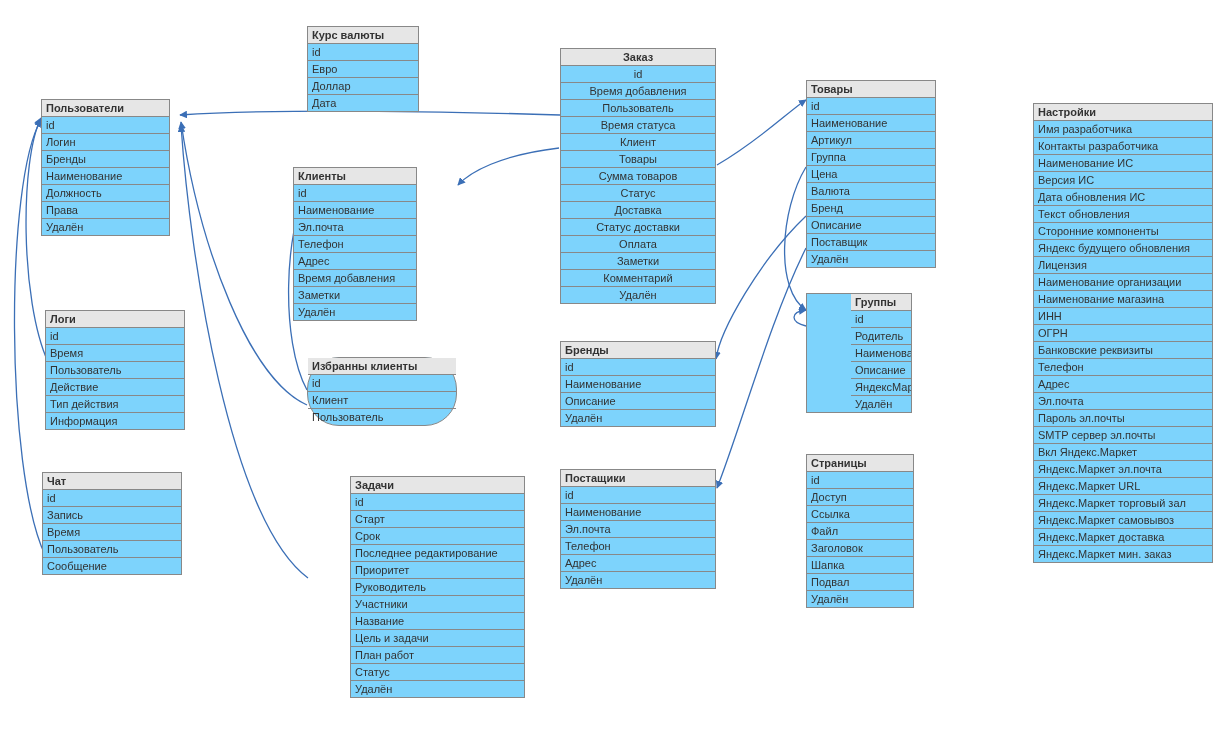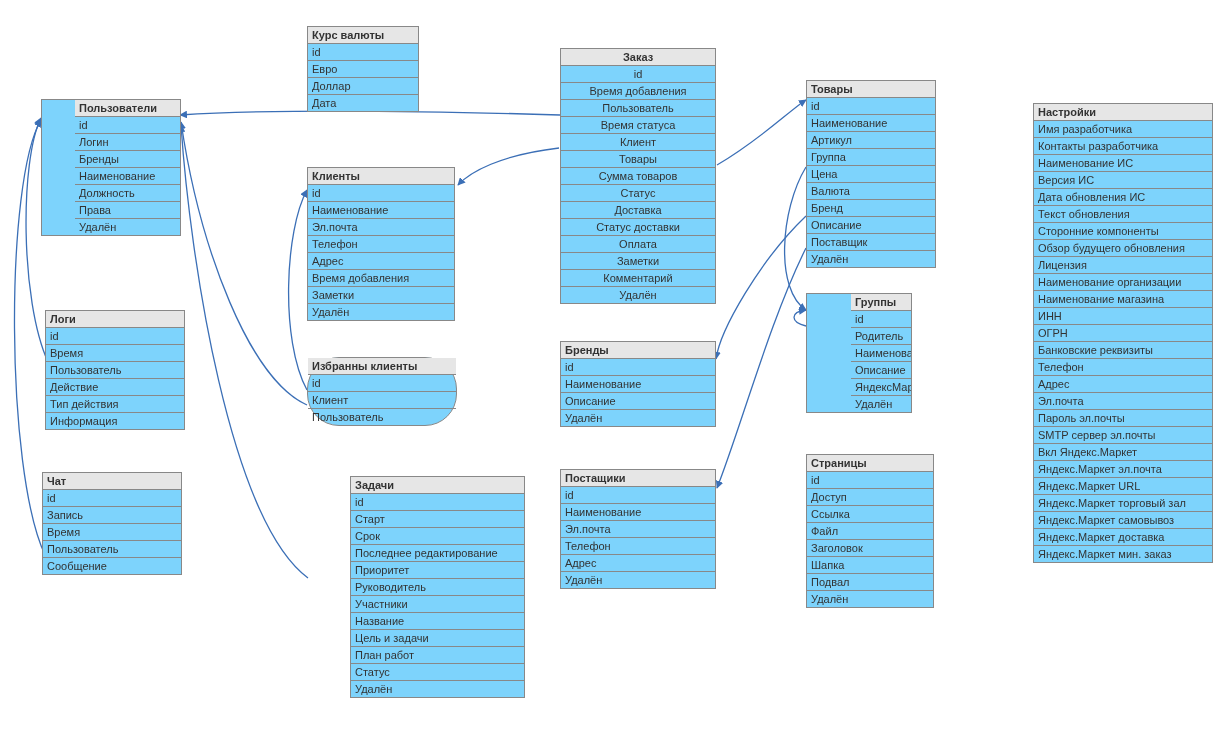--- a/index.html
+++ b/index.html
@@ -81,38 +81,38 @@
 
   <path d="M 806 216 C 760 260, 720 330, 716 359" stroke="#3b6fb6" stroke-width="1.3" fill="none" marker-end="url(#arrow)"></path>
 
   <path d="M 806 167 C 780 210, 775 290, 806 310" stroke="#3b6fb6" stroke-width="1.3" fill="none" marker-end="url(#arrow)"></path>
 
   <path d="M 806 248 C 770 320, 740 430, 717 488" stroke="#3b6fb6" stroke-width="1.3" fill="none" marker-end="url(#arrow)"></path>
 
   <path d="M 806 326 C 790 322, 790 312, 806 310" stroke="#3b6fb6" stroke-width="1.3" fill="none" marker-end="url(#arrow)"></path>
 </svg>
 
-<div class="table" style="left:41px;  top:99px;  width:140px;padding-left:33px;">
+<div class="table" style="left:41px;  top:99px;  width:129px;">
       <div class="hdr">Пользователи</div>
       <div class="row">id</div>
       <div class="row">Логин</div>
       <div class="row">Бренды</div>
       <div class="row">Наименование</div>
       <div class="row">Должность</div>
       <div class="row">Права</div>
       <div class="row">Удалён</div>
     </div>
 <div class="table" style="left:307px; top:26px;  width:112px;">
       <div class="hdr">Курс валюты</div>
       <div class="row">id</div>
       <div class="row">Евро</div>
       <div class="row">Доллар</div>
       <div class="row">Дата</div>
     </div>
-<div class="table" style="left:307px; top:167px; width:148px;">
+<div class="table" style="left:293px; top:167px; width:124px;">
       <div class="hdr">Клиенты</div>
       <div class="row">id</div>
       <div class="row">Наименование</div>
       <div class="row">Эл.почта</div>
       <div class="row">Телефон</div>
       <div class="row">Адрес</div>
       <div class="row">Время добавления</div>
       <div class="row">Заметки</div>
       <div class="row">Удалён</div>
     </div>
@@ -202,41 +202,41 @@
     </div>
 <div class="table" style="left:806px; top:293px; width:106px;padding-left:44px;">
       <div class="hdr">Группы</div>
       <div class="row">id</div>
       <div class="row">Родитель</div>
       <div class="row">Наименование</div>
       <div class="row">Описание</div>
       <div class="row">ЯндексМаркет</div>
       <div class="row">Удалён</div>
     </div>
-<div class="table" style="left:806px; top:454px; width:128px;">
+<div class="table" style="left:806px; top:454px; width:108px;">
       <div class="hdr">Страницы</div>
       <div class="row">id</div>
       <div class="row">Доступ</div>
       <div class="row">Ссылка</div>
       <div class="row">Файл</div>
       <div class="row">Заголовок</div>
       <div class="row">Шапка</div>
       <div class="row">Подвал</div>
       <div class="row">Удалён</div>
     </div>
 <div class="table" style="left:1033px;top:103px; width:180px;">
       <div class="hdr">Настройки</div>
       <div class="row">Имя разработчика</div>
       <div class="row">Контакты разработчика</div>
       <div class="row">Наименование ИС</div>
       <div class="row">Версия ИС</div>
       <div class="row">Дата обновления ИС</div>
       <div class="row">Текст обновления</div>
       <div class="row">Сторонние компоненты</div>
-      <div class="row">Обзор будущего обновления</div>
+      <div class="row">Яндекс будущего обновления</div>
       <div class="row">Лицензия</div>
       <div class="row">Наименование организации</div>
       <div class="row">Наименование магазина</div>
       <div class="row">ИНН</div>
       <div class="row">ОГРН</div>
       <div class="row">Банковские реквизиты</div>
       <div class="row">Телефон</div>
       <div class="row">Адрес</div>
       <div class="row">Эл.почта</div>
       <div class="row">Пароль эл.почты</div>

